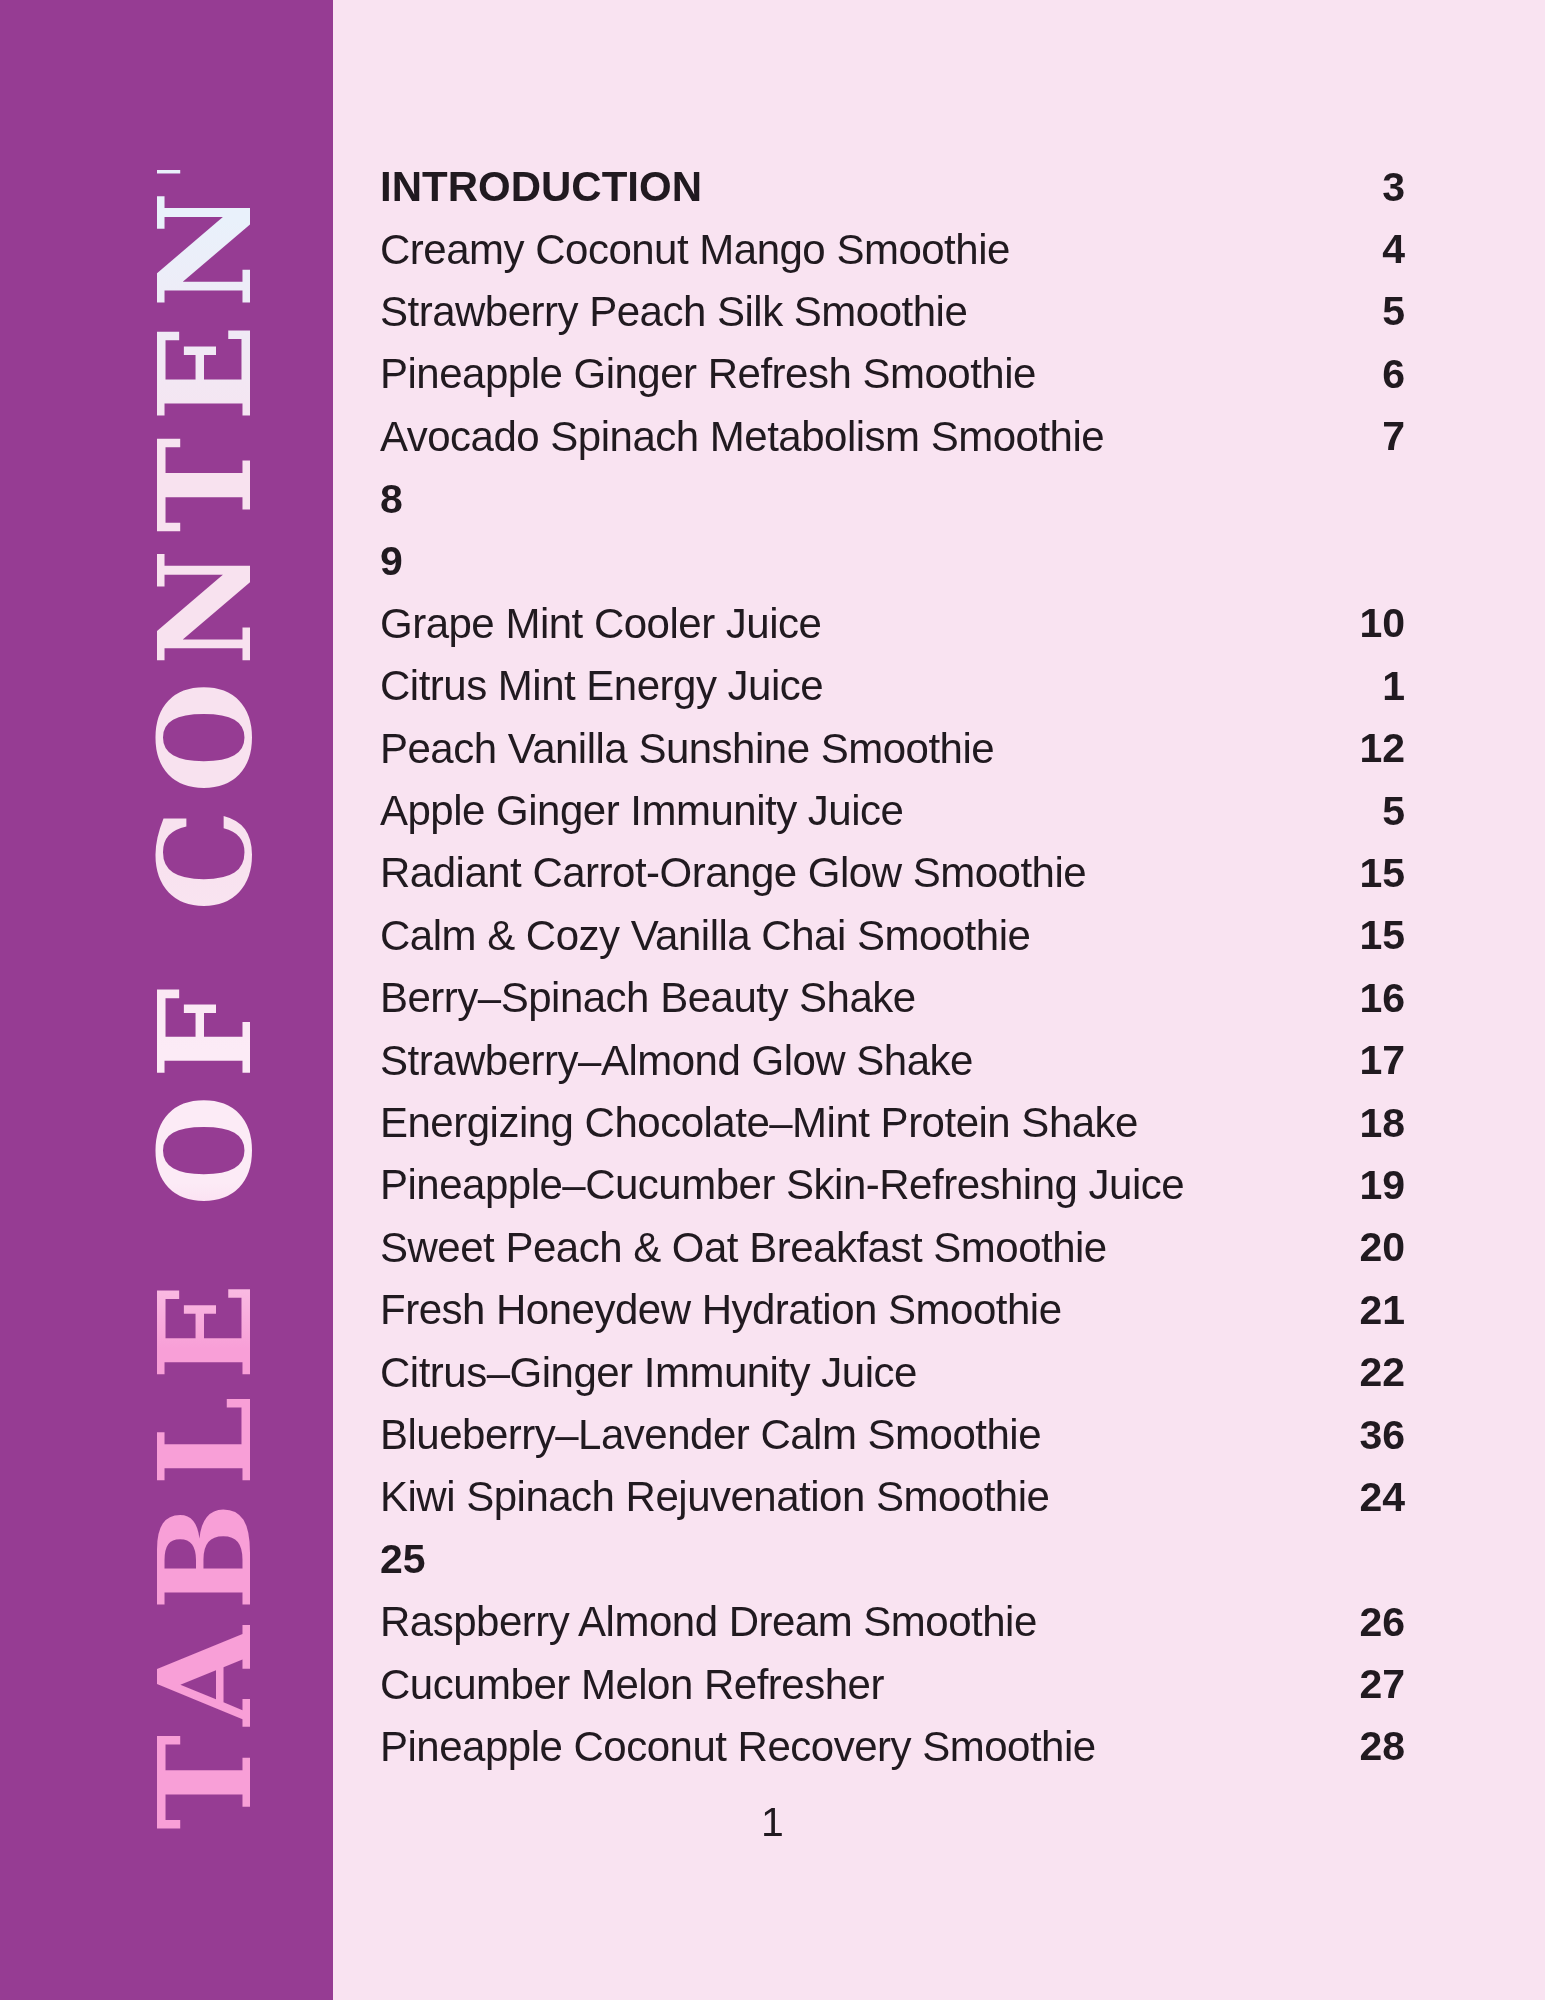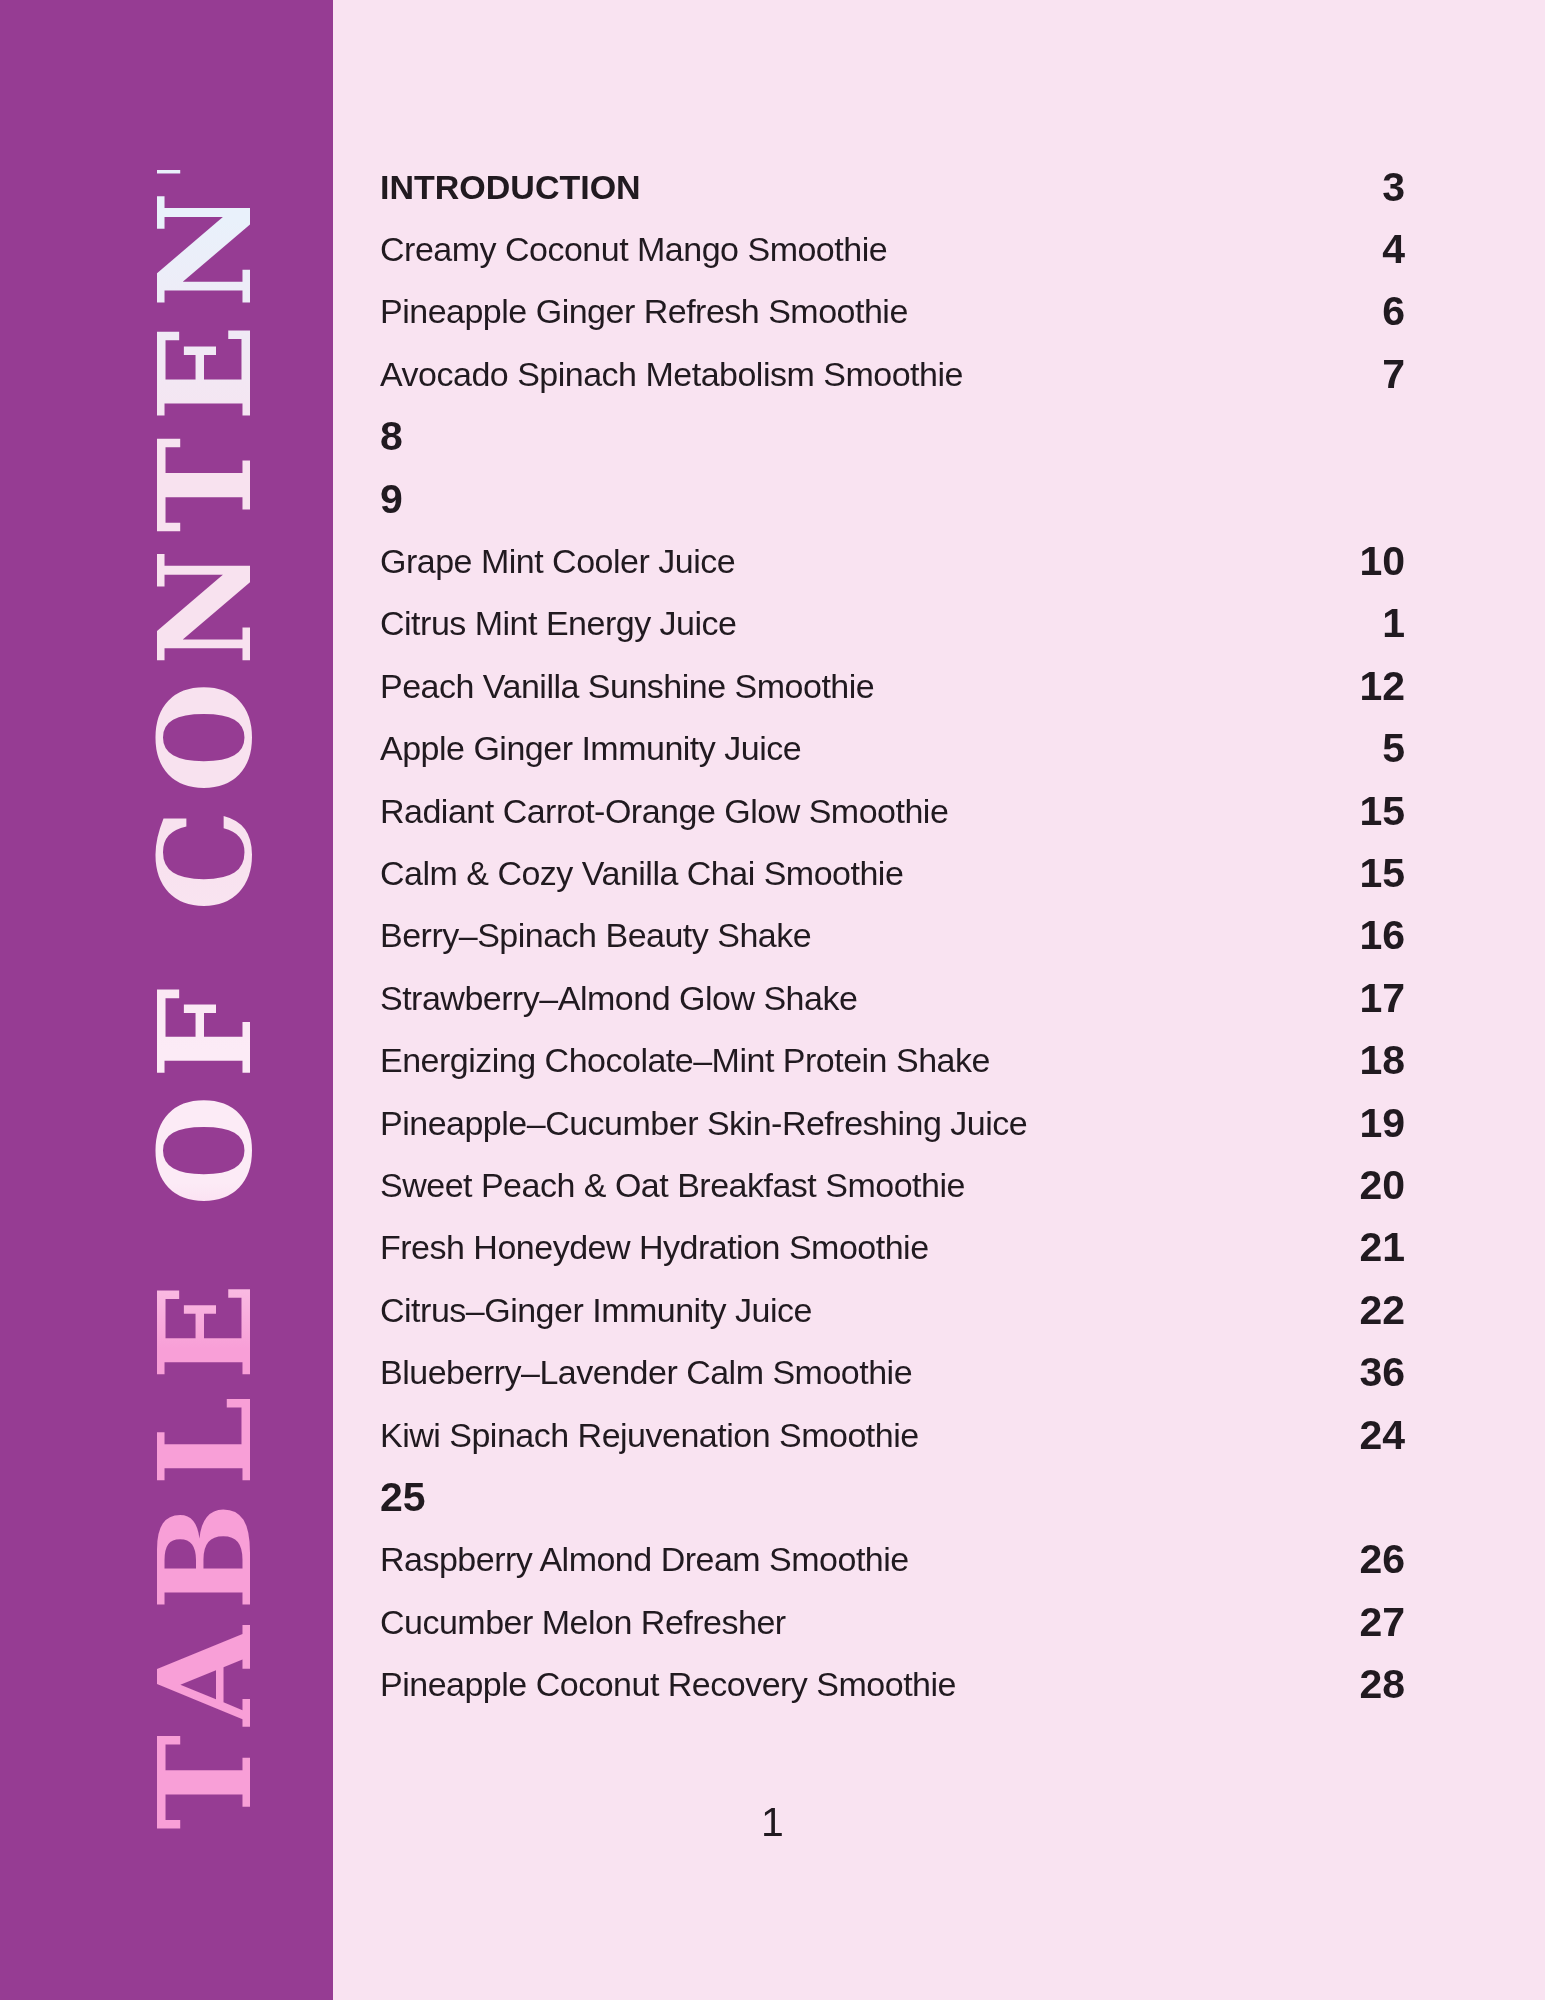--- a/index.html
+++ b/index.html
@@ -53,21 +53,21 @@
     left:380px;top:156px;
     width:1025px;
   }
   .row{
     height:62.4px;
     display:flex;
     justify-content:space-between;
     align-items:center;
   }
   .row-title{
-    font-size:34px;
+    font-size:42px;
     color:var(--ink);
     letter-spacing:-0.5px;
     white-space:nowrap;
   }
   .row.emphasis .row-title{
     font-weight:700;
     letter-spacing:0;
   }
   .row-page{
     font-size:41px;
@@ -96,20 +96,24 @@
   <div class="row emphasis">
     <span class="row-title">INTRODUCTION</span>
     <span class="row-page">3</span>
   </div>
 
   <div class="row">
     <span class="row-title">Creamy Coconut Mango Smoothie</span>
     <span class="row-page">4</span>
   </div>
 
+  <div class="row">
+    <span class="row-title">Strawberry Peach Silk Smoothie</span>
+    <span class="row-page">5</span>
+  </div>
 
   <div class="row">
     <span class="row-title">Pineapple Ginger Refresh Smoothie</span>
     <span class="row-page">6</span>
   </div>
 
   <div class="row">
     <span class="row-title">Avocado Spinach Metabolism Smoothie</span>
     <span class="row-page">7</span>
   </div>

